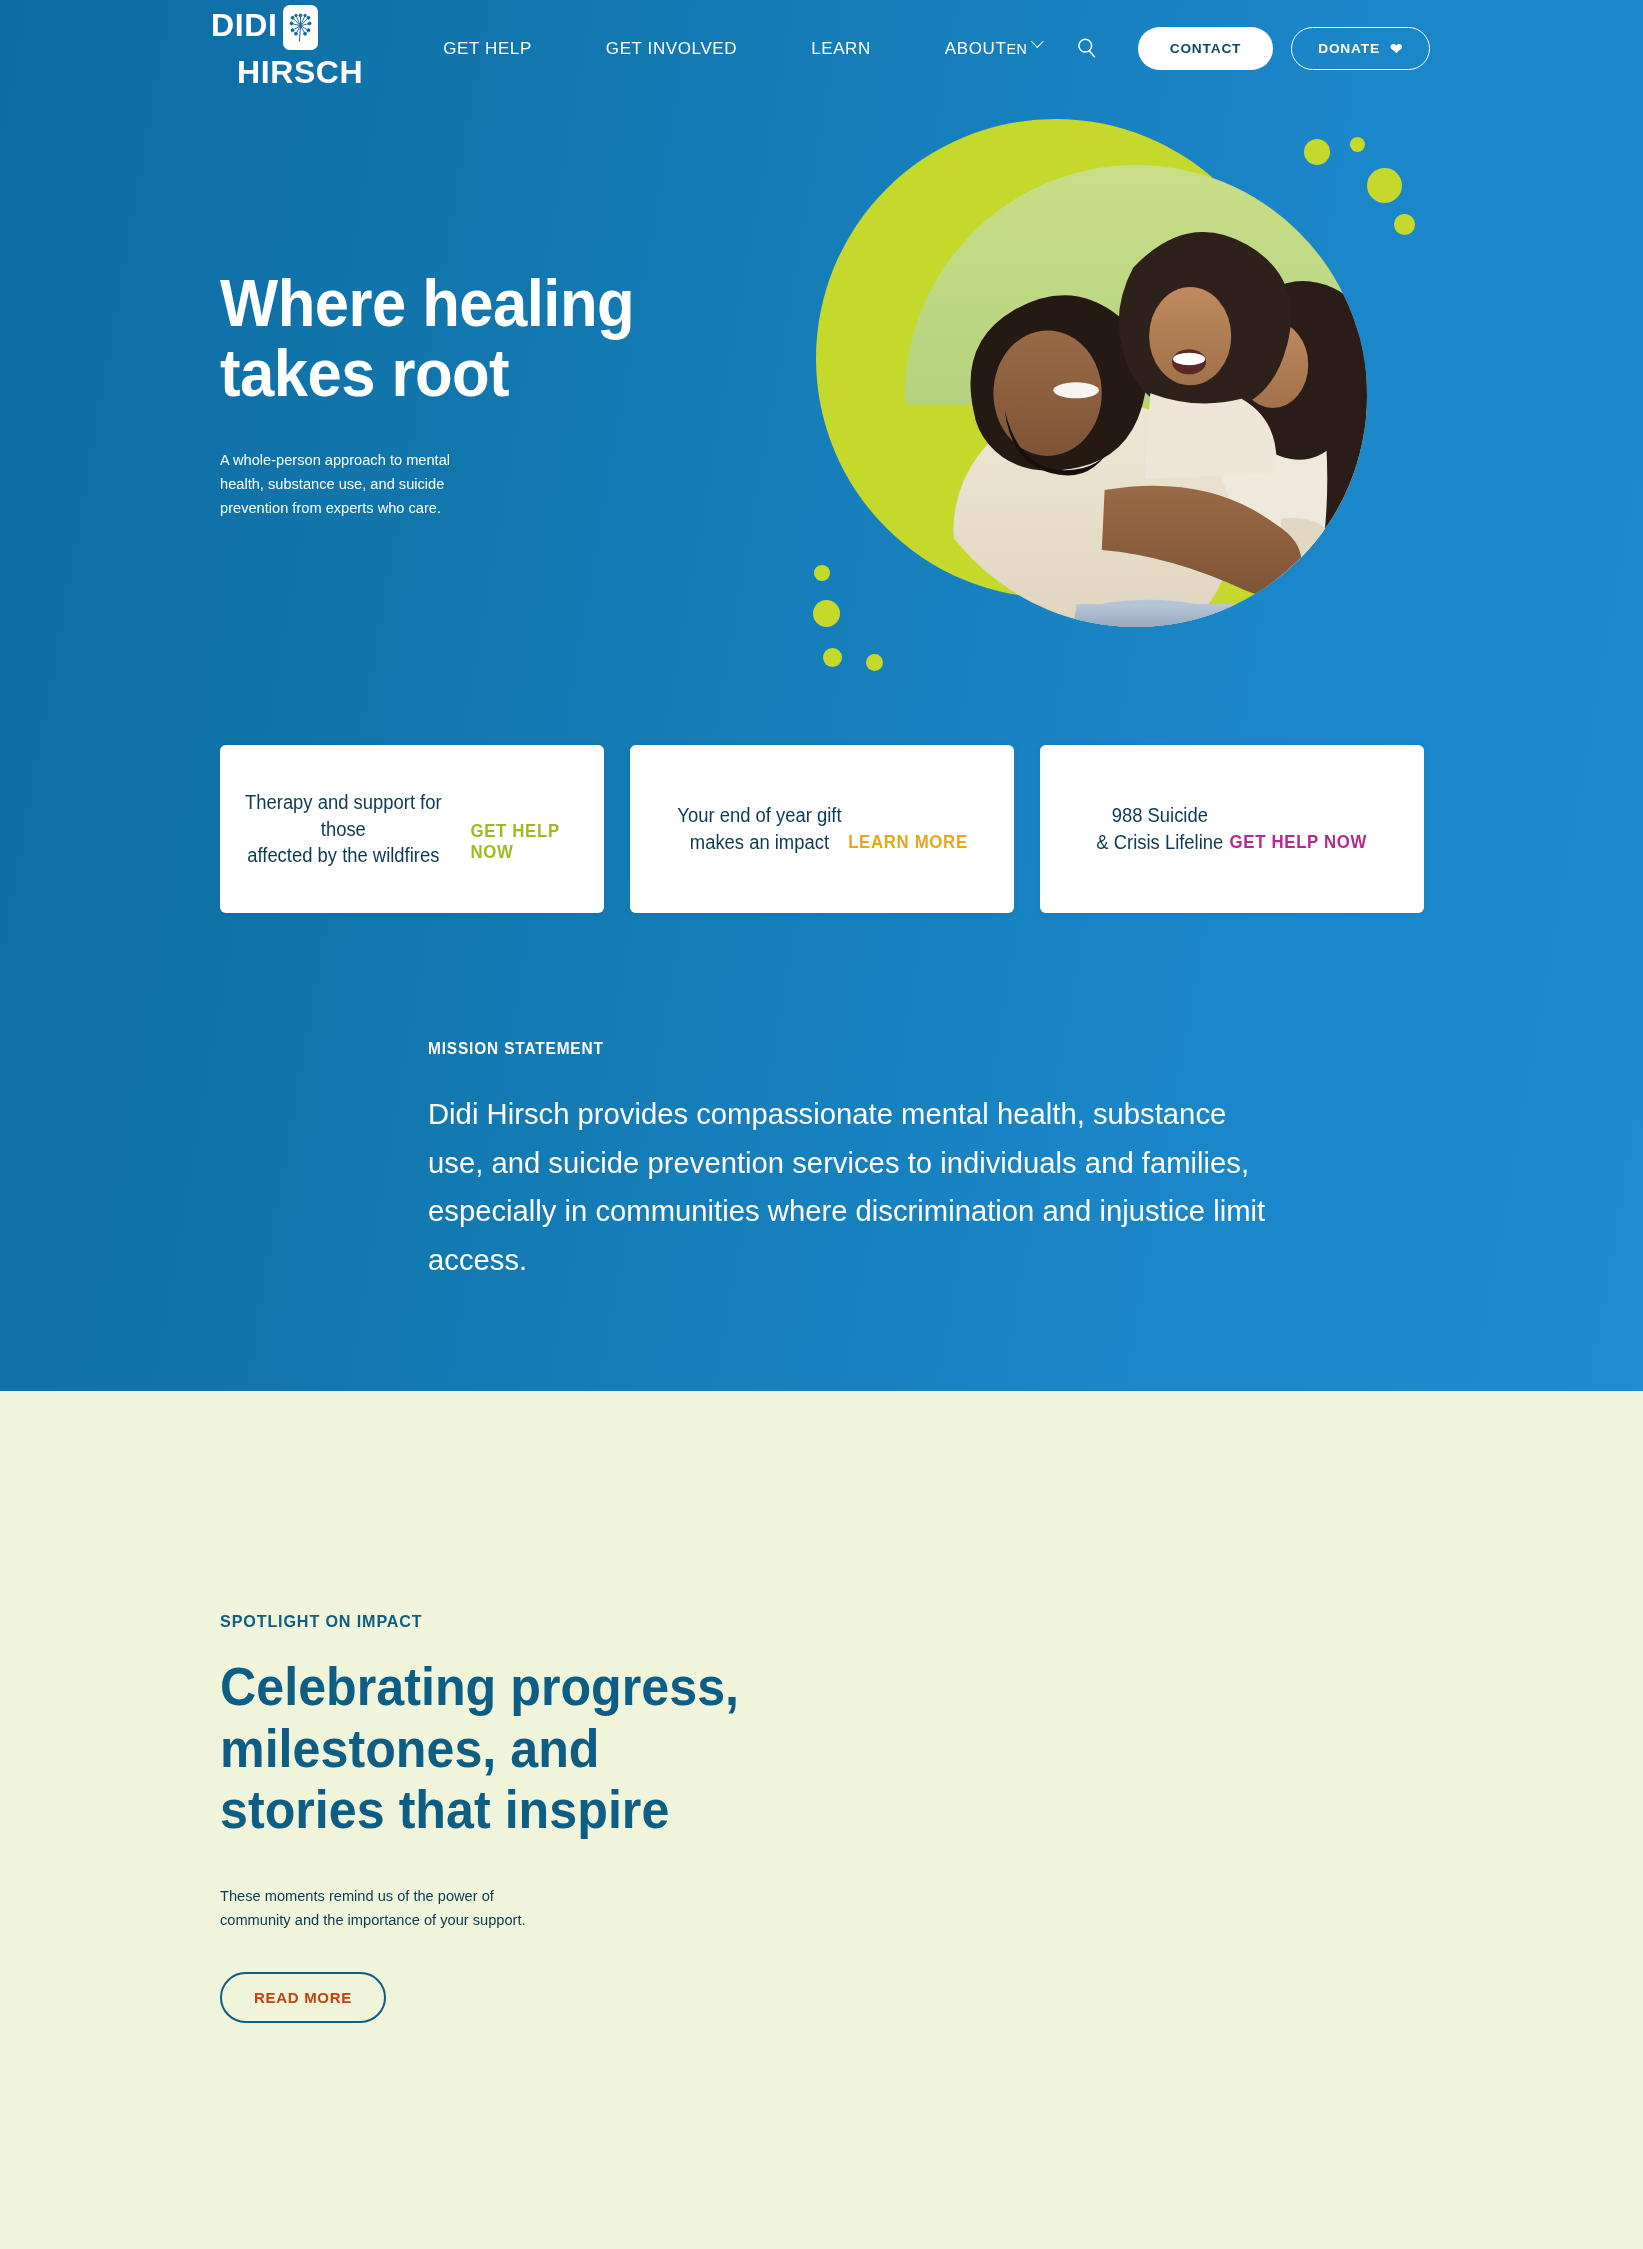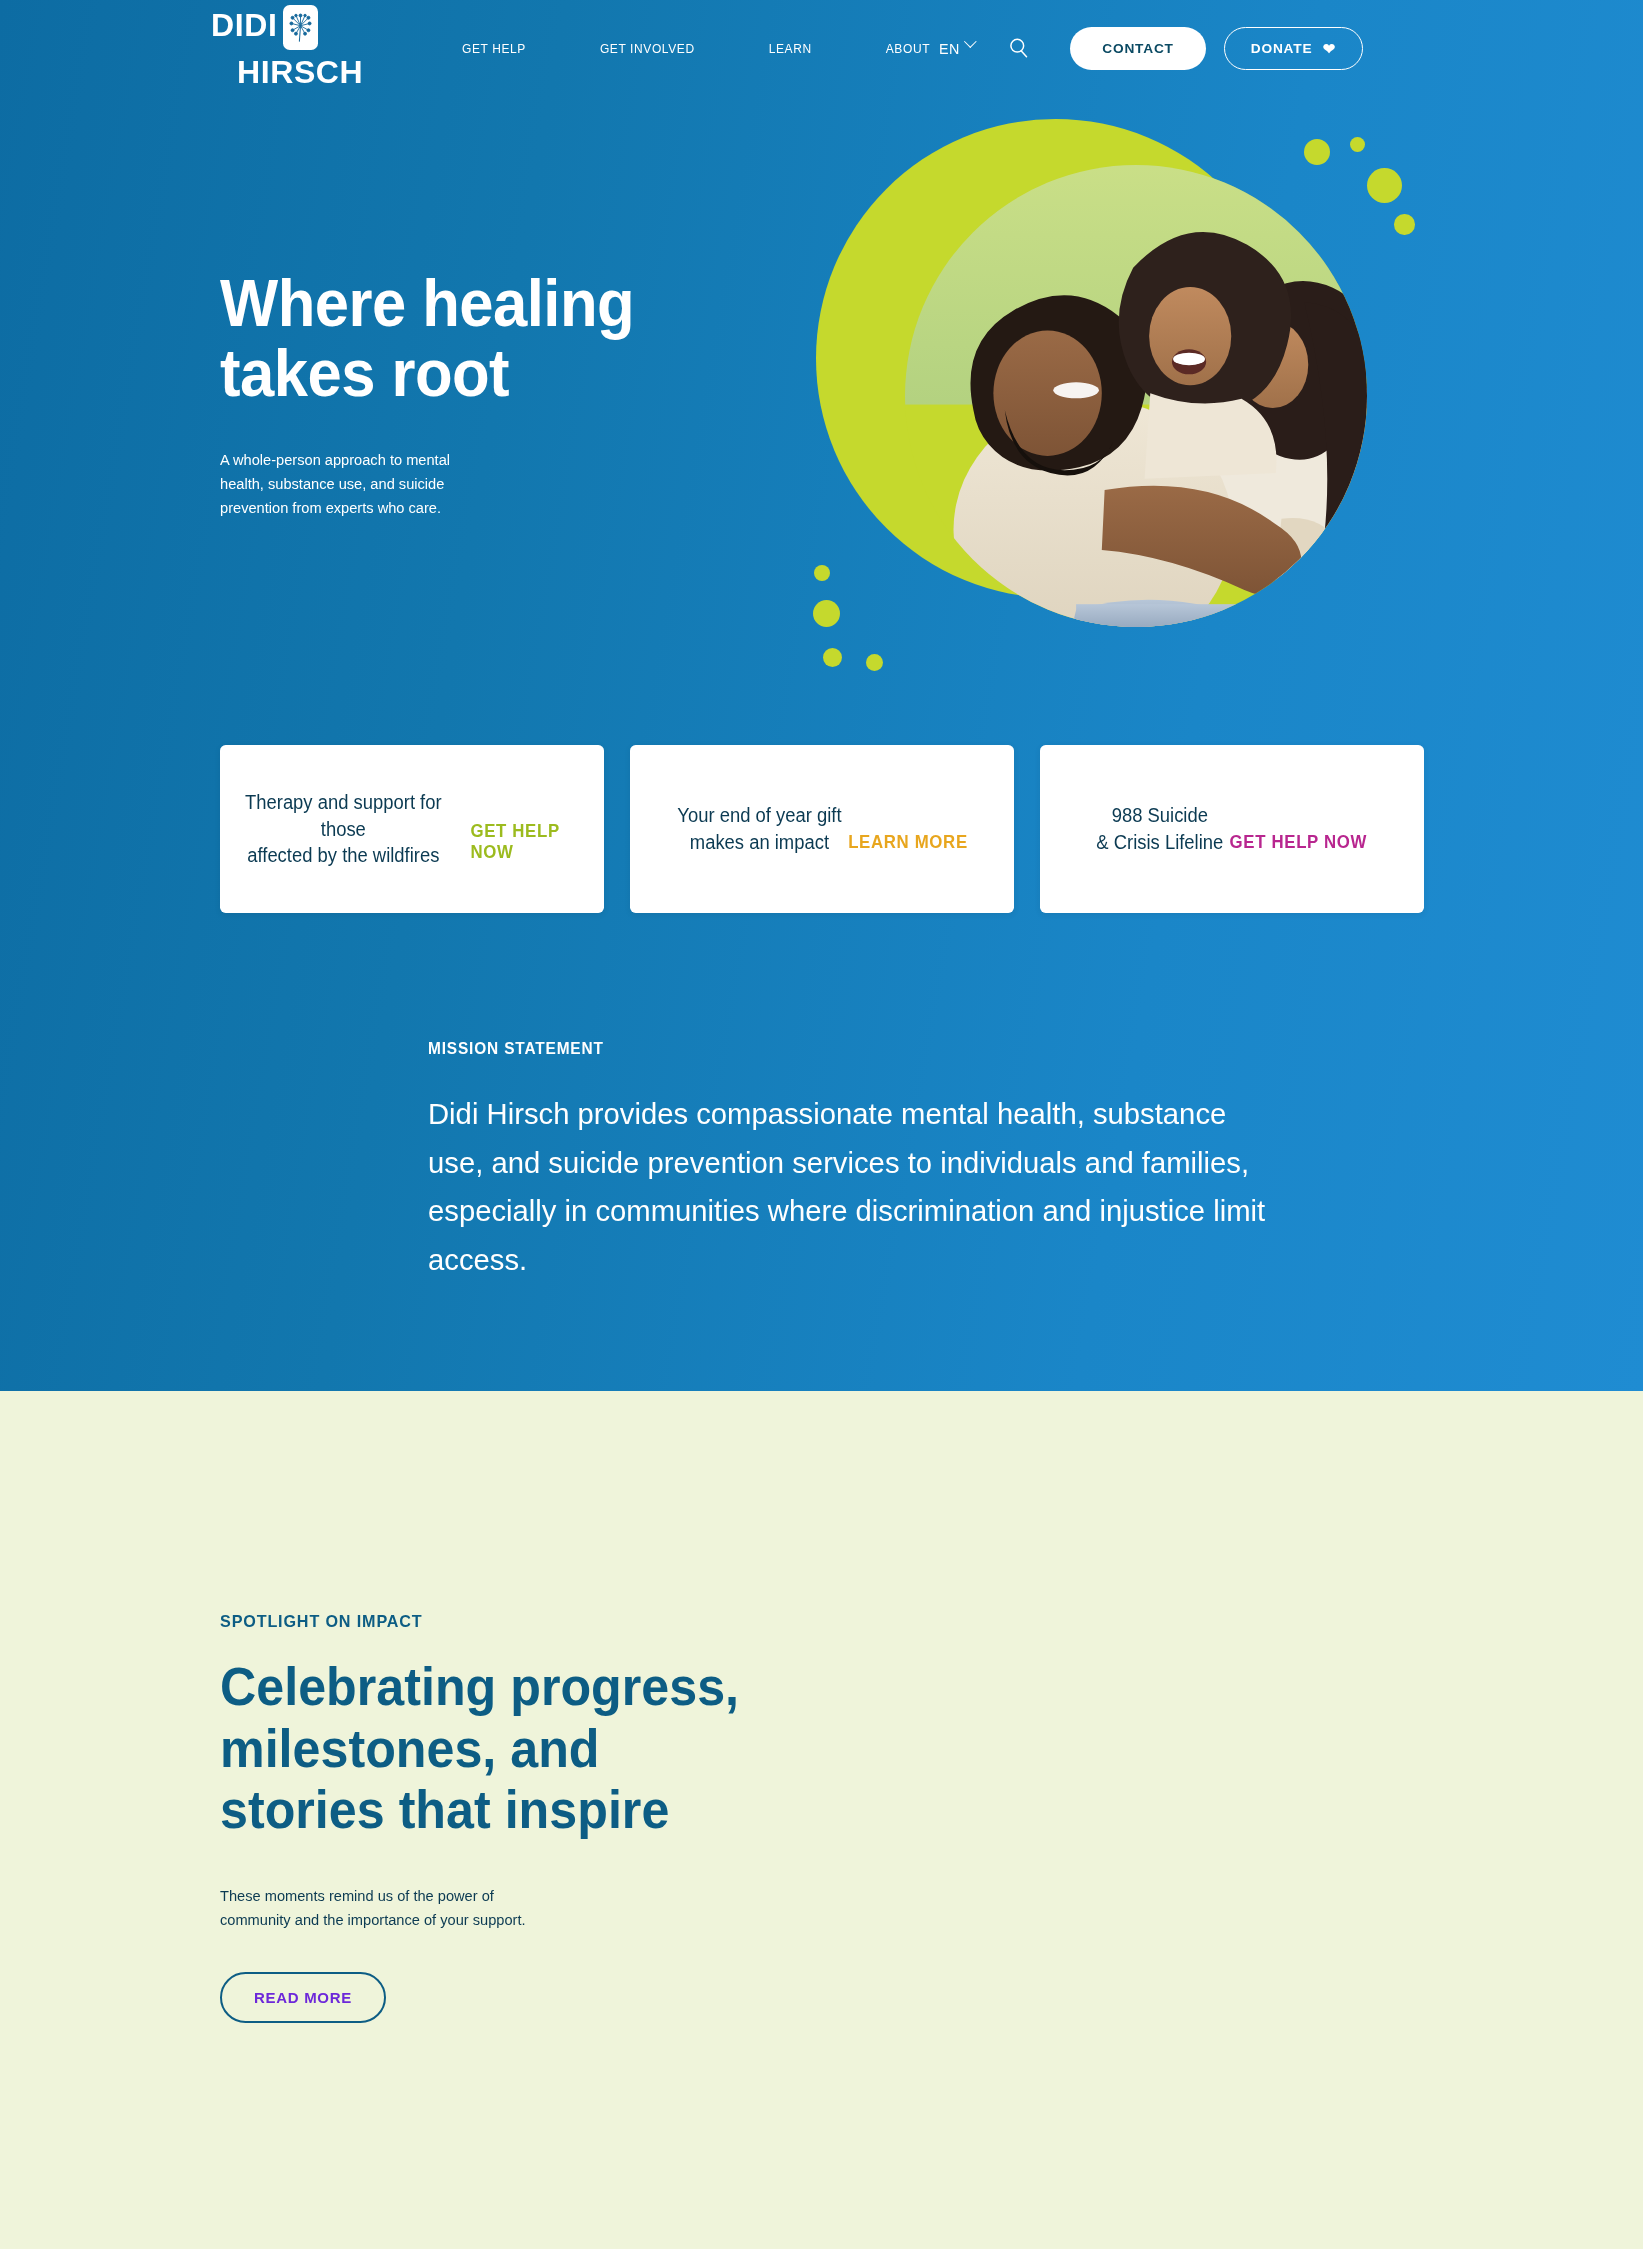--- a/index.html
+++ b/index.html
@@ -38,21 +38,21 @@
     color:#fff; font-weight:700; font-size:32px; letter-spacing:0.6px;
     margin-left:26px; margin-top:5.7px; line-height:1;
   }
   .logo-mark{
     width:35px; height:45px; background:#fff; border-radius:6.8px;
     margin-left:5.7px; margin-top:-3.4px; display:flex; align-items:center; justify-content:center;
   }
 
   .mainnav { display:flex; align-items:center; gap:34px; margin-left:40px; }
   .mainnav a {
-    color:#ffffff; text-decoration:none; font-size:12px; letter-spacing:0.6px;
+    color:#ffffff; text-decoration:none; font-size:17px; letter-spacing:0.6px;
     font-weight:400; white-space:nowrap;margin-left:40px;
   }
 
   .rightnav { margin-left:auto; display:flex; align-items:center; gap:0; }
   .lang {
     color:#fff; font-size:14.3px; letter-spacing:0.6px; display:flex; align-items:flex-start; gap:5.7px;
     margin-right:34px;
   }
   .chev { width:8.6px; height:8.6px; border-right:1.7px solid #fff; border-bottom:1.7px solid #fff;
           transform:rotate(45deg); margin-top:-3.4px; }
@@ -135,21 +135,21 @@
   }
   .spot-h2 {
     color:#0d5d84; font-size:54px; line-height:1.14; font-weight:700; margin-top:24px;
     transform:scaleX(0.93); transform-origin:left center;
   }
   .spot-sub {
     color:#0b3a52; font-size:15.4px; line-height:1.58; margin-top:43px; max-width:342px;
     transform:scaleX(0.95); transform-origin:left center;
   }
   .btn-read {
-    margin-top:40px; display:inline-block; background:transparent; color:#6d28d9;
+    margin-top:40px; display:inline-block; background:transparent; color:#c2410c;
     border:2.3px solid #0d5d84; border-radius:570px; padding:15px 32px;
     font-size:15px; font-weight:700; letter-spacing:0.7px; cursor:pointer;
     font-family:"Liberation Sans", sans-serif;
   }
 </style>
 </head>
 <body>
 
 <section class="hero">
 

